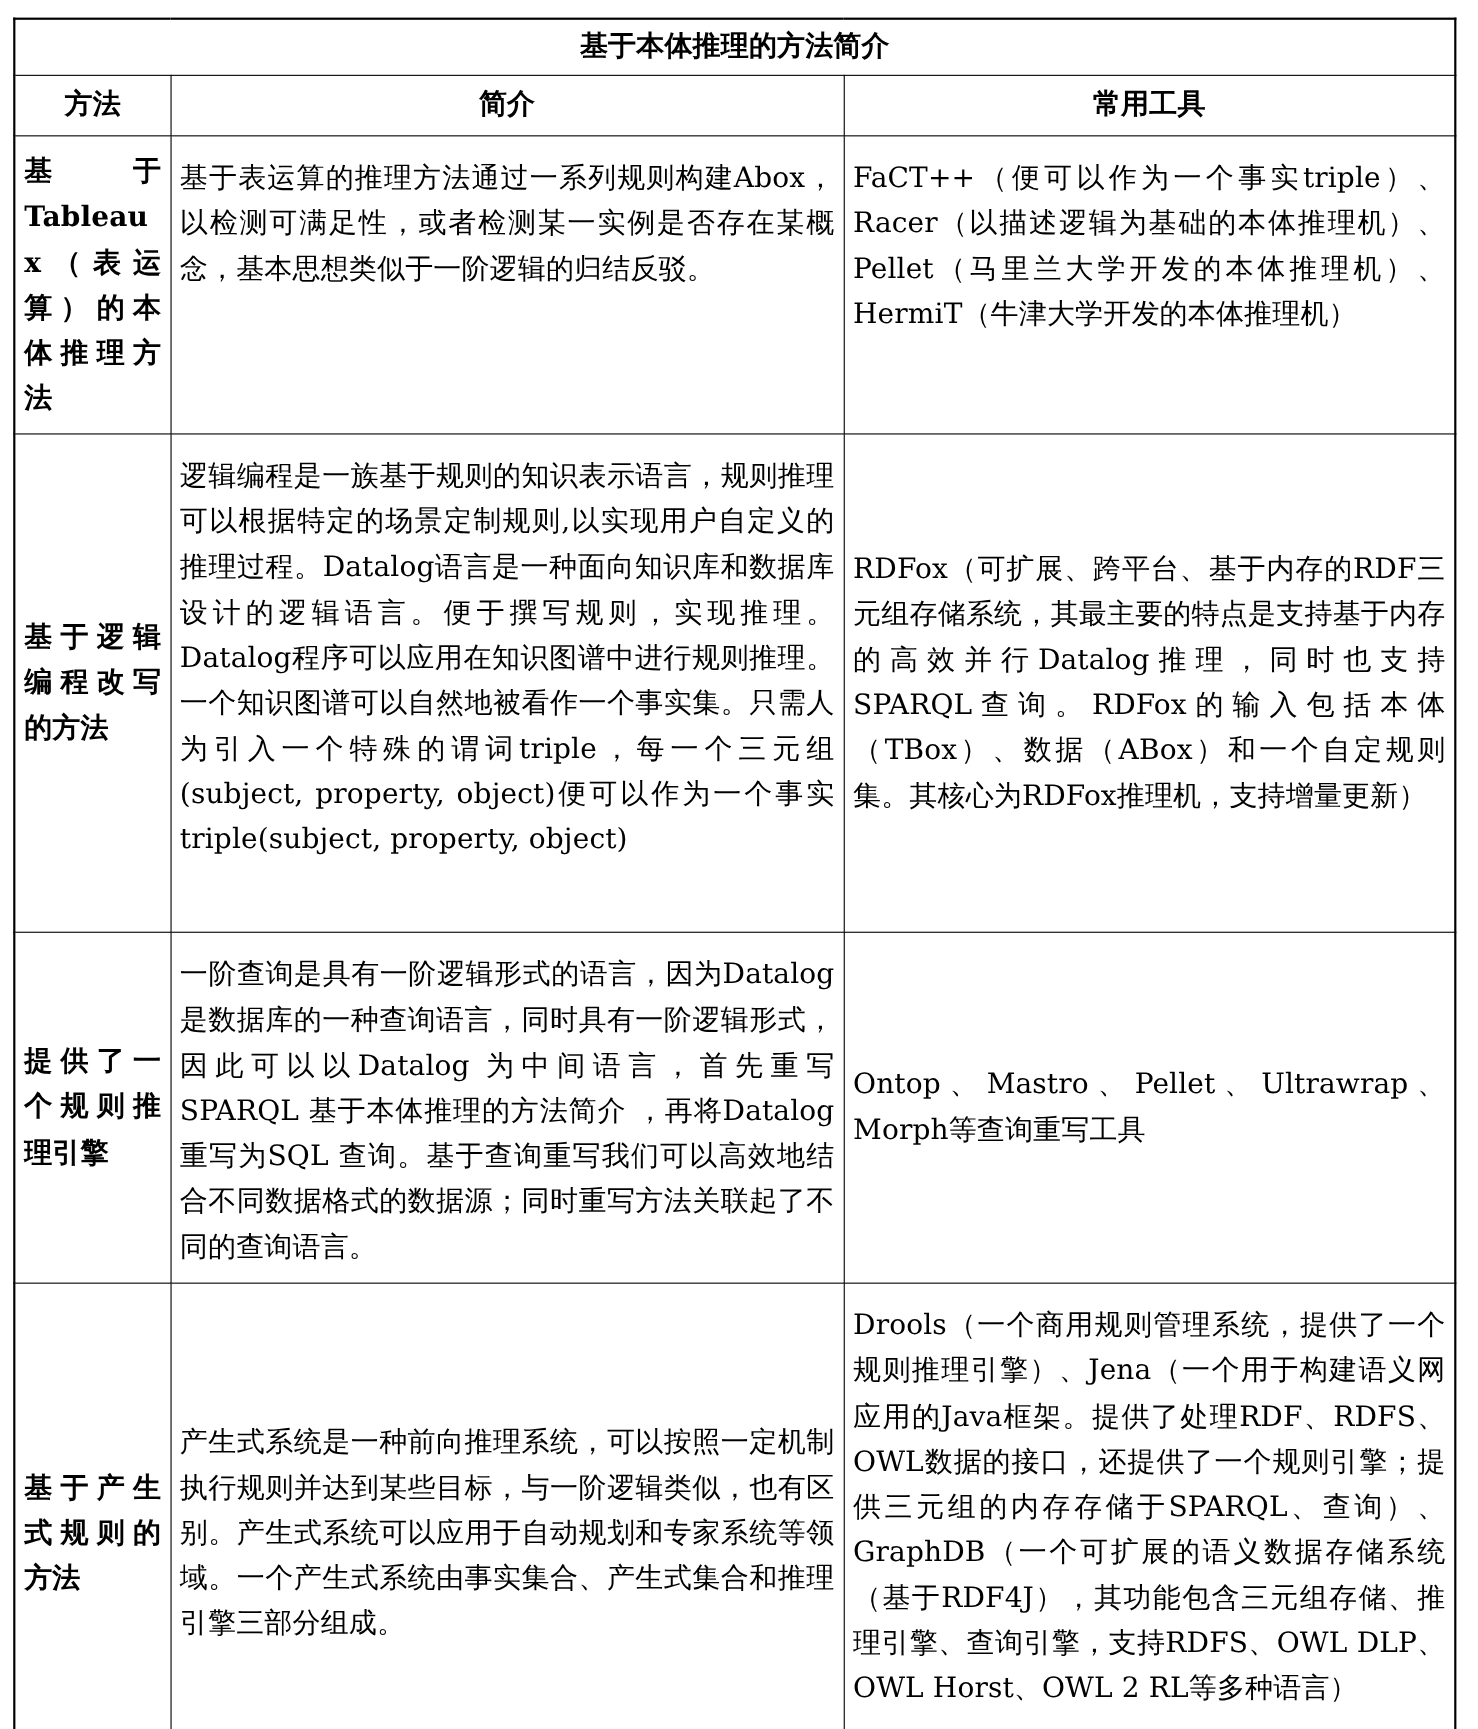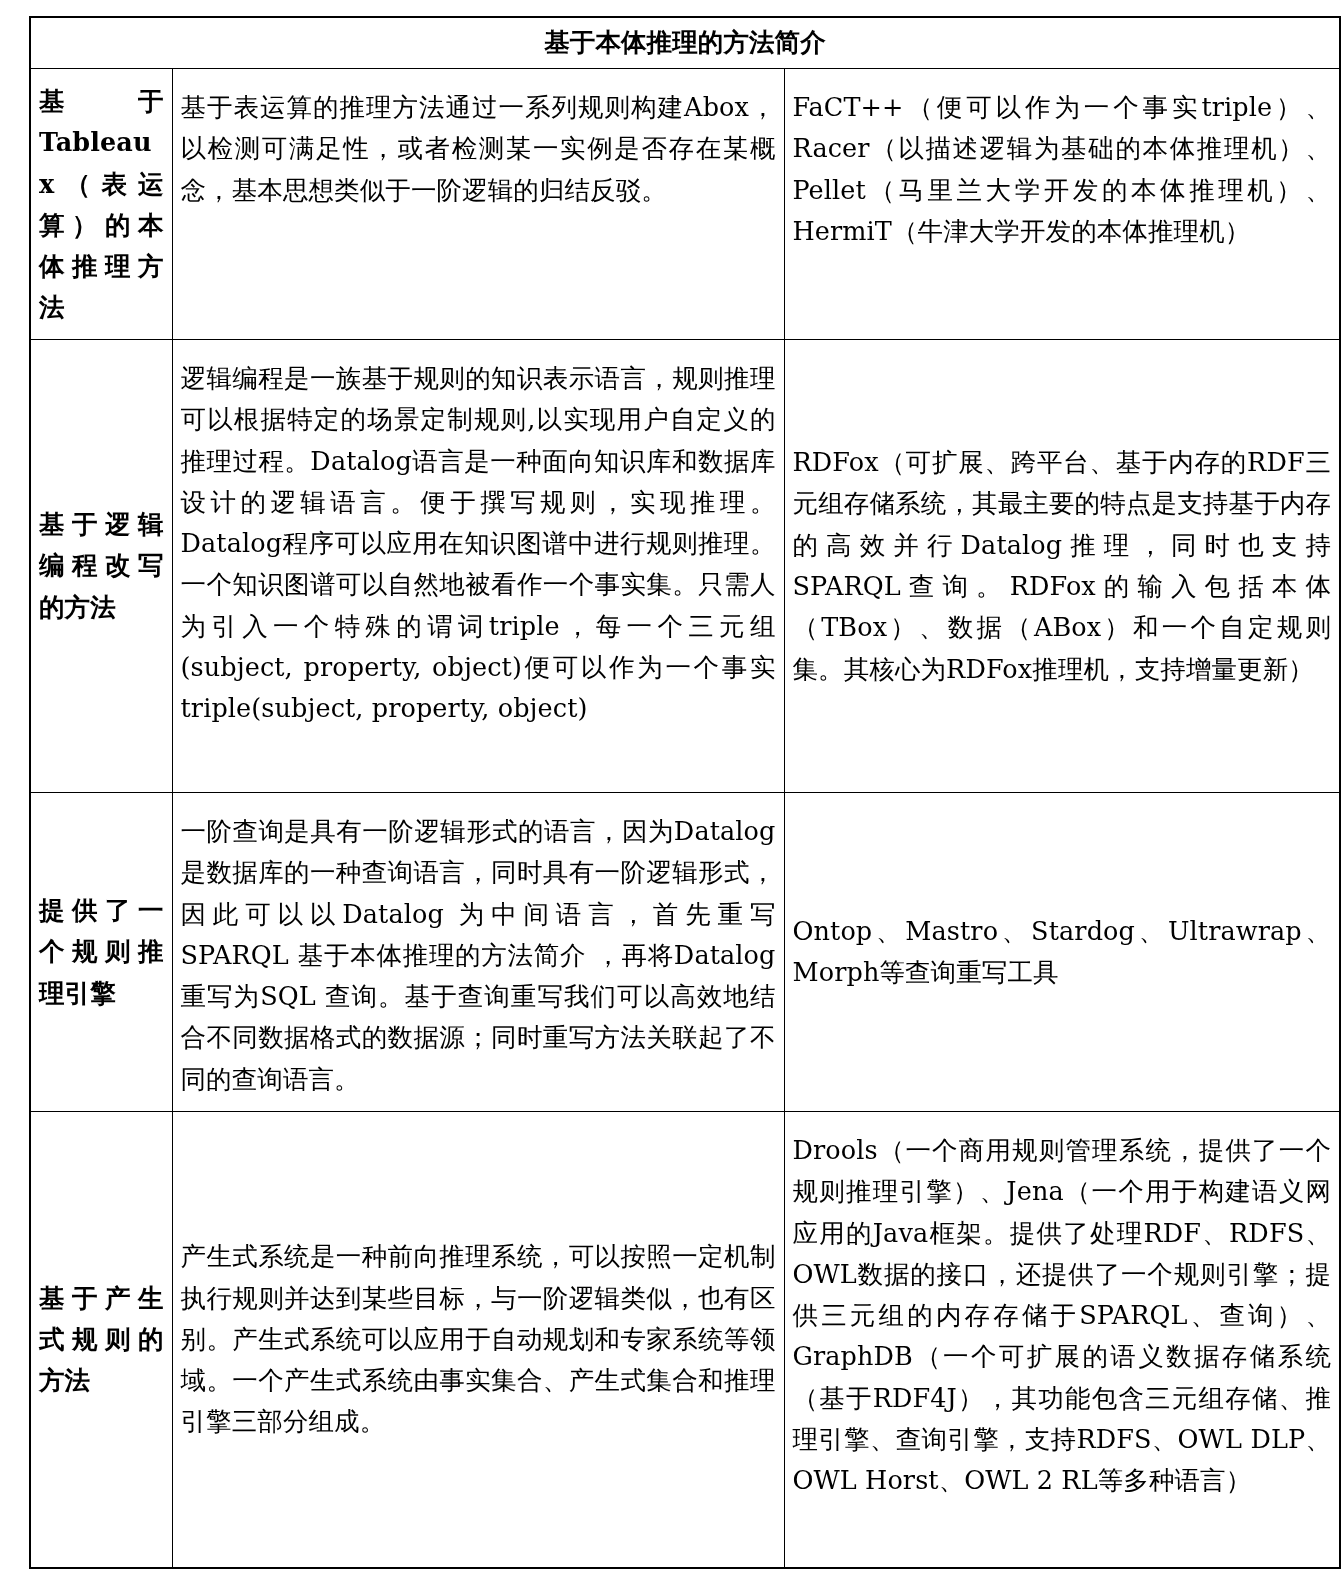--- a/index.html
+++ b/index.html
@@ -12,21 +12,21 @@
     height: 1572px;
     font-family: "DejaVu Serif", "Liberation Serif", serif;
     color: #000000;
     overflow: hidden;
   }
   #page {
     position: relative;
     width: 1344px;
     height: 1572px;
     box-sizing: border-box;
-    padding: 16px 19px 19px 29px;
+    padding: 16px 19px 19px 12px;
   }
   table.doc-table {
     width: 1310px;
     border-collapse: collapse;
     table-layout: fixed;
     border: 2.5px solid #000;
   }
   table.doc-table td {
     border: 1.6px solid #000000;
     vertical-align: middle;
@@ -97,37 +97,42 @@
   <table class="doc-table">
     <colgroup>
       <col class="c1">
       <col class="c2">
       <col class="c3">
     </colgroup>
     <tbody>
       <tr class="r-caption">
         <td class="caption-cell" colspan="3">基于本体推理的方法简介</td>
       </tr>
+      <tr class="r-head">
+        <td class="head-cell">方法</td>
+        <td class="head-cell">简介</td>
+        <td class="head-cell">常用工具</td>
+      </tr>
 
       <tr class="r1">
         <td class="method-cell top-al">基于Tableaux（表运算）的本体推理方法</td>
         <td class="desc-cell top-al">基于表运算的推理方法通过一系列规则构建Abox，以检测可满足性，或者检测某一实例是否存在某概念，基本思想类似于一阶逻辑的归结反驳。</td>
         <td class="tools-cell top-al">FaCT++（便可以作为一个事实triple）、Racer（以描述逻辑为基础的本体推理机）、Pellet（马里兰大学开发的本体推理机）、HermiT（牛津大学开发的本体推理机）</td>
       </tr>
 
       <tr class="r2">
         <td class="method-cell">基于逻辑编程改写的方法</td>
         <td class="desc-cell top-al">逻辑编程是一族基于规则的知识表示语言，规则推理可以根据特定的场景定制规则,以实现用户自定义的推理过程。Datalog语言是一种面向知识库和数据库设计的逻辑语言。便于撰写规则，实现推理。Datalog程序可以应用在知识图谱中进行规则推理。一个知识图谱可以自然地被看作一个事实集。只需人为引入一个特殊的谓词triple，每一个三元组(subject, property, object)便可以作为一个事实triple(subject, property, object)</td>
         <td class="tools-cell">RDFox（可扩展、跨平台、基于内存的RDF三元组存储系统，其最主要的特点是支持基于内存的高效并行Datalog推理，同时也支持SPARQL查询。RDFox的输入包括本体（TBox）、数据（ABox）和一个自定规则集。其核心为RDFox推理机，支持增量更新）</td>
       </tr>
 
       <tr class="r3">
         <td class="method-cell">提供了一个规则推理引擎</td>
         <td class="desc-cell top-al">一阶查询是具有一阶逻辑形式的语言，因为Datalog是数据库的一种查询语言，同时具有一阶逻辑形式，因此可以以Datalog 为中间语言，首先重写SPARQL 基于本体推理的方法简介 ，再将Datalog 重写为SQL 查询。基于查询重写我们可以高效地结合不同数据格式的数据源；同时重写方法关联起了不同的查询语言。</td>
-        <td class="tools-cell">Ontop、Mastro、Stardog、Ultrawrap、Morph等查询重写工具</td>
+        <td class="tools-cell">Ontop、Mastro、Pellet、Ultrawrap、Morph等查询重写工具</td>
       </tr>
 
       <tr class="r4">
         <td class="method-cell">基于产生式规则的方法</td>
         <td class="desc-cell">产生式系统是一种前向推理系统，可以按照一定机制执行规则并达到某些目标，与一阶逻辑类似，也有区别。产生式系统可以应用于自动规划和专家系统等领域。一个产生式系统由事实集合、产生式集合和推理引擎三部分组成。</td>
         <td class="tools-cell top-al">Drools（一个商用规则管理系统，提供了一个规则推理引擎）、Jena（一个用于构建语义网应用的Java框架。提供了处理RDF、RDFS、OWL数据的接口，还提供了一个规则引擎；提供三元组的内存存储于SPARQL、查询）、GraphDB（一个可扩展的语义数据存储系统（基于RDF4J），其功能包含三元组存储、推理引擎、查询引擎，支持RDFS、OWL DLP、OWL Horst、OWL 2 RL等多种语言）</td>
       </tr>
     </tbody>
   </table>
 </div>

